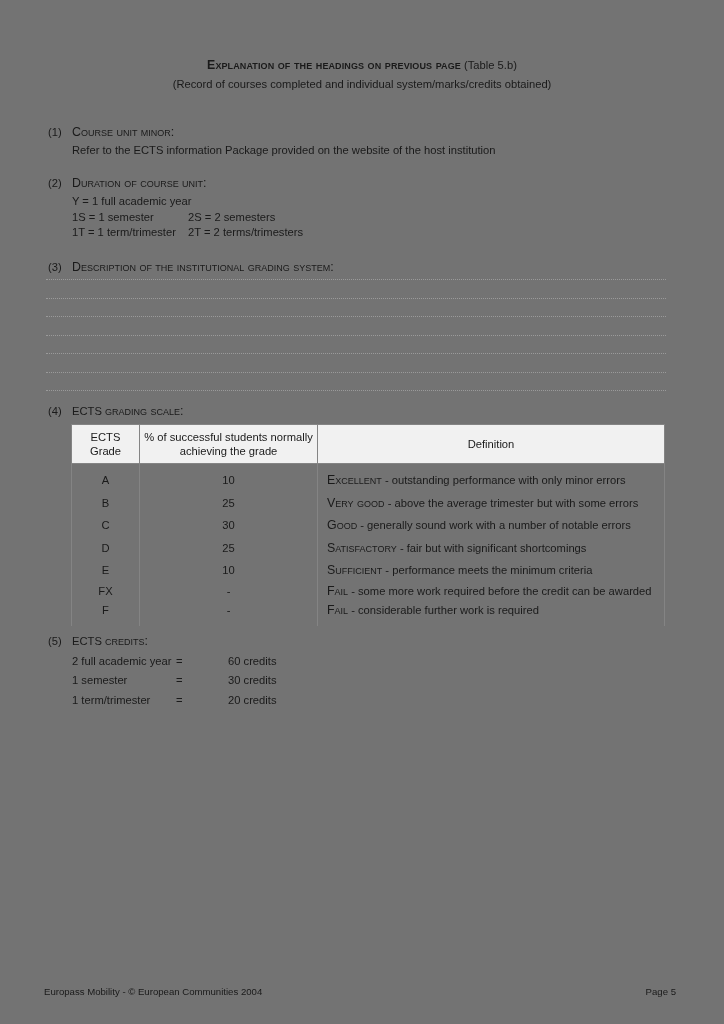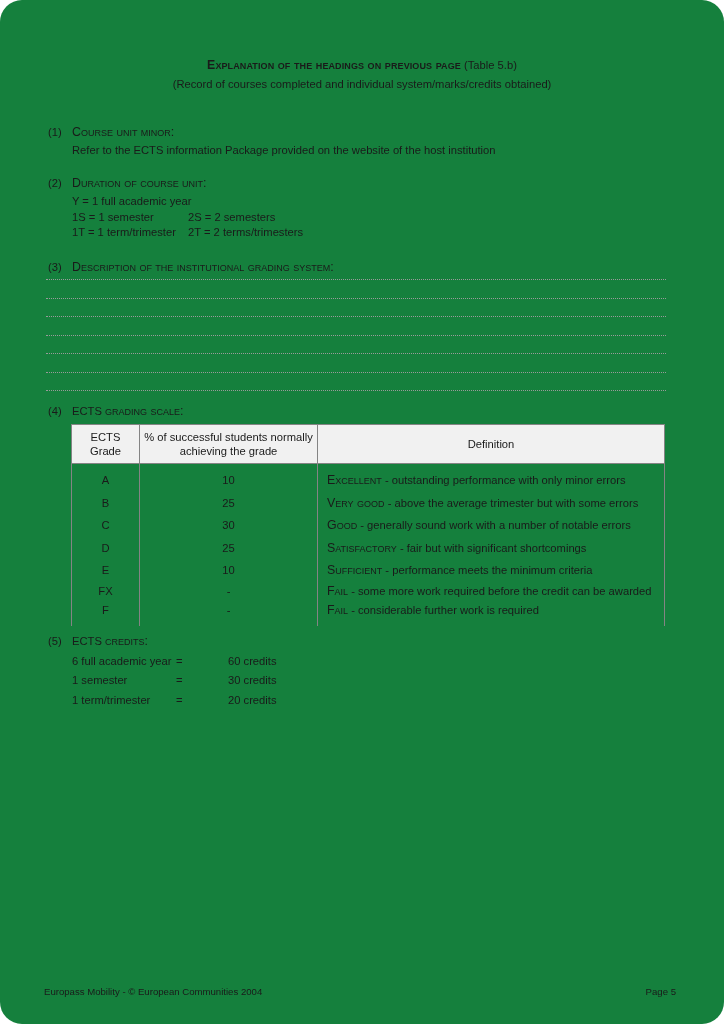--- a/index.html
+++ b/index.html
@@ -8,24 +8,23 @@
     background: #ffffff;
   }
   body {
     font-family: "Liberation Sans", sans-serif;
     color: #1a1a1a;
   }
   .page {
     position: relative;
     width: 724px;
     height: 1024px;
-    background: #15803d;
+    background: #737373;
     overflow: hidden;
     box-sizing: border-box;
-    border-radius: 22px;
   }
 
   
   .doc-header {
     position: absolute;
     top: 58px;
     left: 0;
     width: 724px;
     text-align: center;
   }
@@ -326,21 +325,21 @@
         </tr>
       </tbody>
     </table>
   </div>
 
   <div class="section" style="top:634px;">
     <span class="sec-num">(5)</span>
     <div class="sec-body">
       <div class="sec-title"><span>ECTS </span><span class="sc">credits:</span></div>
       <div class="sec-sub">
-        <div class="credits-row"><span class="k">6 full academic year</span><span class="eq">=</span><span class="v">60 credits</span></div>
+        <div class="credits-row"><span class="k">2 full academic year</span><span class="eq">=</span><span class="v">60 credits</span></div>
         <div class="credits-row"><span class="k">1 semester</span><span class="eq">=</span><span class="v">30 credits</span></div>
         <div class="credits-row"><span class="k">1 term/trimester</span><span class="eq">=</span><span class="v">20 credits</span></div>
       </div>
     </div>
   </div>
 
   <div class="doc-footer">
     <span>Europass Mobility - © European Communities 2004</span>
     <span>Page 5</span>
   </div>

